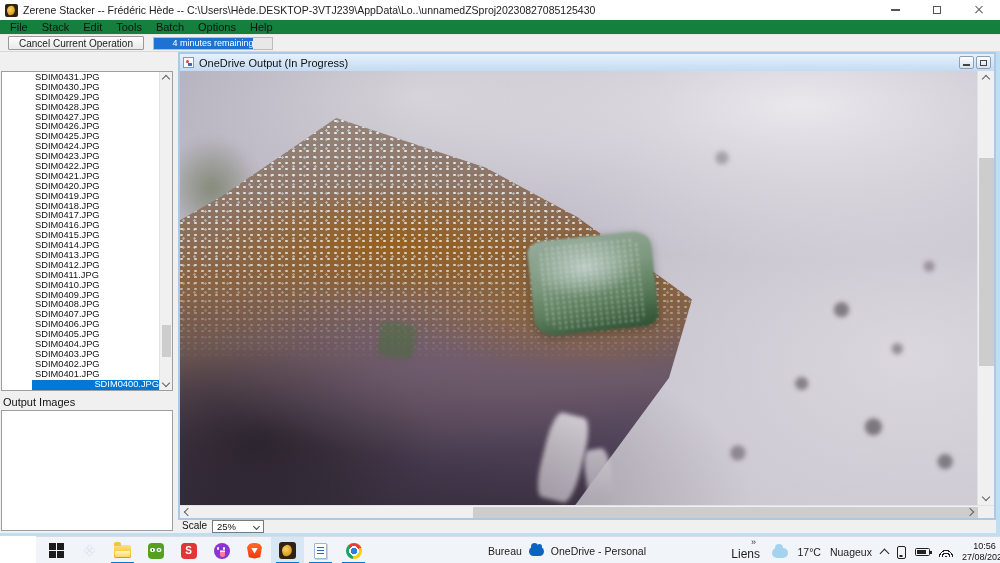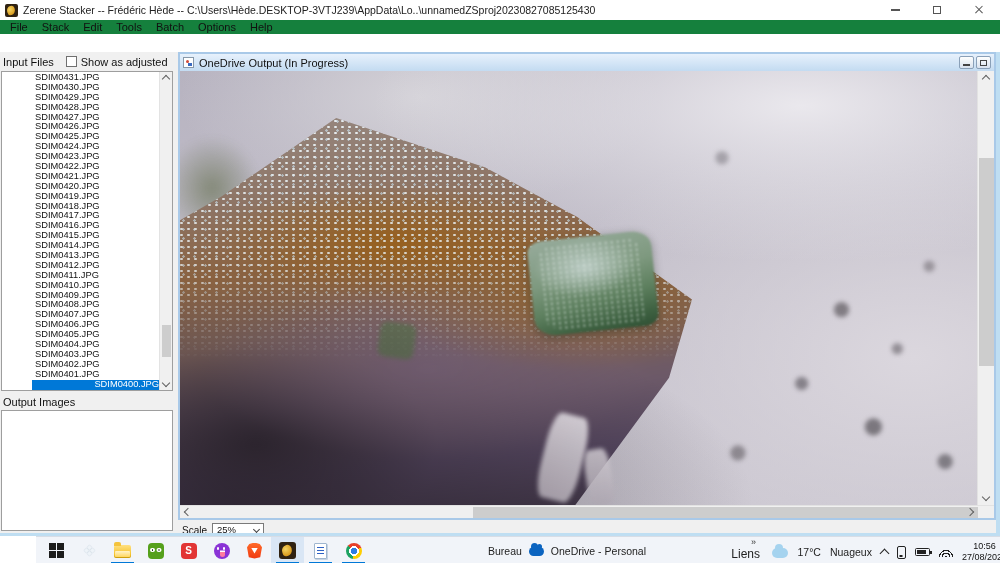--- a/index.html
+++ b/index.html
@@ -121,21 +121,21 @@
       radial-gradient(circle at 83% 55%, rgba(60,55,60,.55) 0 6px, transparent 9px),
       radial-gradient(circle at 90% 64%, rgba(60,55,62,.45) 0 4px, transparent 7px),
       radial-gradient(circle at 78% 72%, rgba(55,50,58,.5) 0 5px, transparent 8px),
       radial-gradient(circle at 87% 82%, rgba(50,46,52,.55) 0 7px, transparent 10px),
       radial-gradient(circle at 94% 45%, rgba(70,64,70,.4) 0 4px, transparent 7px),
       radial-gradient(circle at 70% 88%, rgba(60,55,60,.45) 0 6px, transparent 9px),
       radial-gradient(circle at 96% 90%, rgba(45,42,48,.5) 0 6px, transparent 9px); }
   .vignette { position:absolute; inset:0; background:radial-gradient(120% 90% at 6% 100%, rgba(28,22,30,.5), transparent 55%); }
 
   
-  .scale-row { position:absolute; left:178px; top:468px; width:818px; height:16px; background:#f0f0f0; display:flex; align-items:flex-end; gap:5px; padding-left:4px; }
+  .scale-row { position:absolute; left:178px; top:468px; width:818px; height:16px; background:#f0f0f0; display:flex; align-items:flex-start; gap:5px; padding-left:4px; }
   .scale-label { font-size:10px; }
   .scale-select { width:52px; height:13px; background:#fff; border:1px solid #7a7a7a; display:flex; align-items:center; font-size:9.5px; padding-left:4px; position:relative; }
   .scale-select .sarrow { position:absolute; right:4px; top:3px; width:5px; height:5px; border-color:#444; }
 
   
   .taskbar { position:absolute; left:0; top:536px; width:1000px; height:27px; background:#f1f4f9; border-top:1px solid #d7dde6;margin-left:36px; }
   .tb-apps { position:absolute; left:4px; top:0; height:27px; display:flex; }
   .tb-app { width:33px; height:27px; display:flex; align-items:center; justify-content:center; position:relative; }
   .tb-app.running::after { content:""; position:absolute; left:5px; right:5px; bottom:0; height:2px; background:#0078d7; }
   .tb-app.active { background:#d9e6f5; }
@@ -221,29 +221,31 @@
   <div class="menubar">
       <span class="menu-item">File</span>
       <span class="menu-item">Stack</span>
       <span class="menu-item">Edit</span>
       <span class="menu-item">Tools</span>
       <span class="menu-item">Batch</span>
       <span class="menu-item">Options</span>
       <span class="menu-item">Help</span>
     </div>
 
+  <div class="toolbar">
+    <div class="cancel-btn">Cancel Current Operation</div>
+    <div class="progress">
+      <div class="progress-fill" style="width: 84%;"></div>
+      <div class="progress-label">4 minutes remaining</div>
+    </div>
+  </div>
 
   <div class="content">
 
     <div class="left-panel">
-      <div class="lp-header">
-        <span>Input Files</span>
-        <span class="checkbox"></span>
-        <span style="font-size:11px;">Show as adjusted</span>
-      </div>
       <div class="file-list">
         <div class="file-rows">
             <div class="file-row">SDIM0431.JPG</div>
             <div class="file-row">SDIM0430.JPG</div>
             <div class="file-row">SDIM0429.JPG</div>
             <div class="file-row">SDIM0428.JPG</div>
             <div class="file-row">SDIM0427.JPG</div>
             <div class="file-row">SDIM0426.JPG</div>
             <div class="file-row">SDIM0425.JPG</div>
             <div class="file-row">SDIM0424.JPG</div>

